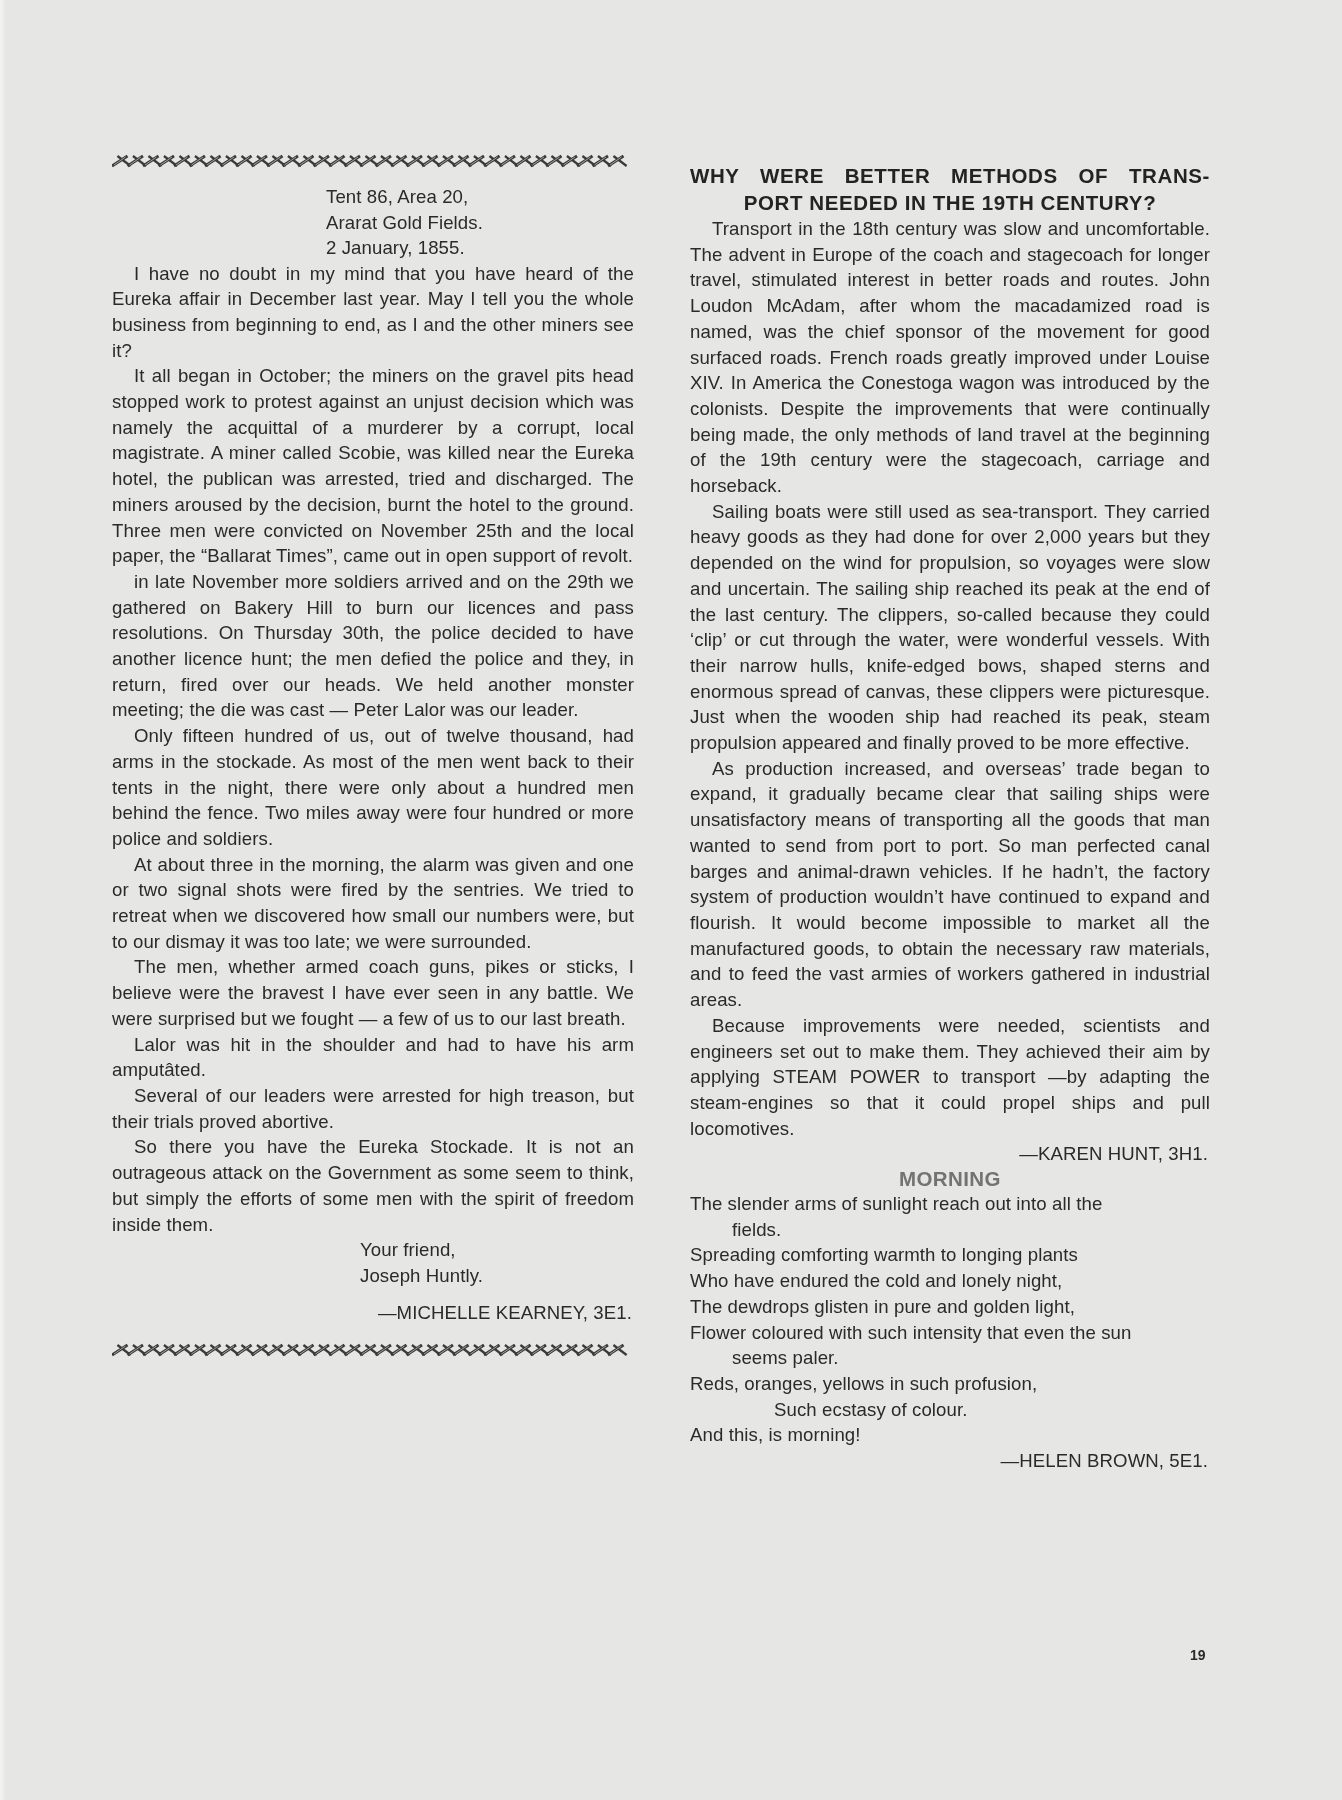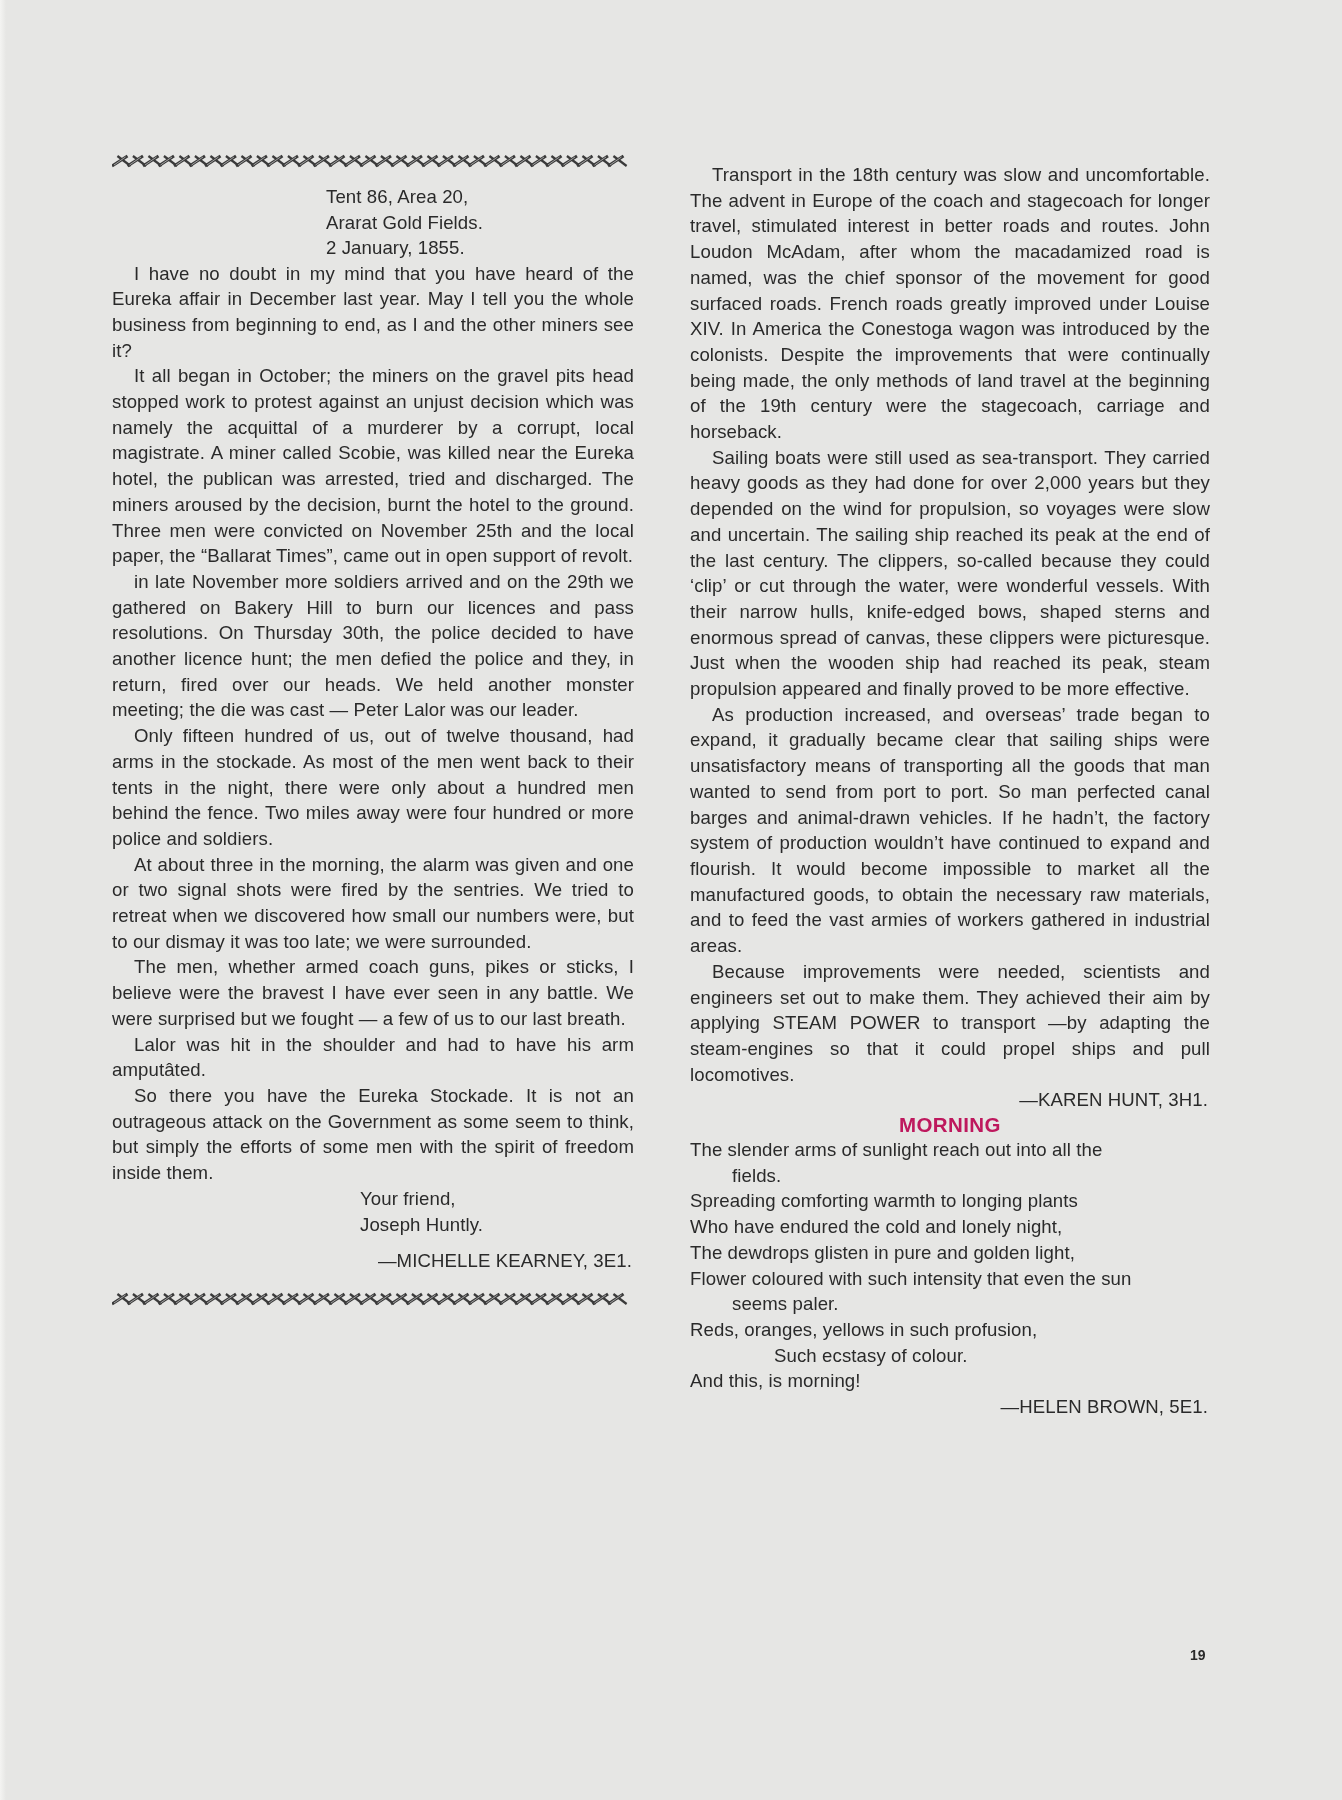--- a/index.html
+++ b/index.html
@@ -62,21 +62,21 @@
       color: #232323;
     }
     .heading-line2 { text-align: center; display: block; }
     .heading-line1 { text-align: justify; text-align-last: justify; display: block; }
     .poem-title {
       font-weight: bold;
       font-size: 20.5px;
       line-height: 24px;
       text-align: center;
       letter-spacing: 0.4px;
-      color: #be185d;
+      color: #737373;
     }
     .poem-line { white-space: nowrap; }
     .poem-wrap { padding-left: 42px; }
     .poem-indent { padding-left: 84px; }
     .page-number {
       position: absolute;
       left: 1190px; top: 1647px;
       font-size: 14px;
       font-weight: bold;
       color: #2a2a2a;
@@ -198,20 +198,21 @@
     <div>2 January, 1855.</div>
   </div>
 
   <p class="para">I have no doubt in my mind that you have heard of the Eureka affair in December last year. May I tell you the whole business from beginning to end, as I and the other miners see it?</p>
   <p class="para">It all began in October; the miners on the gravel pits head stopped work to protest against an unjust decision which was namely the acquittal of a murderer by a corrupt, local magistrate. A miner called Scobie, was killed near the Eureka hotel, the publican was arrested, tried and discharged. The miners aroused by the decision, burnt the hotel to the ground. Three men were convicted on November 25th and the local paper, the “Ballarat Times”, came out in open support of revolt.</p>
   <p class="para">in late November more soldiers arrived and on the 29th we gathered on Bakery Hill to burn our licences and pass resolutions. On Thursday 30th, the police decided to have another licence hunt; the men defied the police and they, in return, fired over our heads. We held another monster meeting; the die was cast — Peter Lalor was our leader.</p>
   <p class="para">Only fifteen hundred of us, out of twelve thousand, had arms in the stockade. As most of the men went back to their tents in the night, there were only about a hundred men behind the fence. Two miles away were four hundred or more police and soldiers.</p>
   <p class="para">At about three in the morning, the alarm was given and one or two signal shots were fired by the sentries. We tried to retreat when we discovered how small our numbers were, but to our dismay it was too late; we were surrounded.</p>
   <p class="para">The men, whether armed coach guns, pikes or sticks, I believe were the bravest I have ever seen in any battle. We were surprised but we fought — a few of us to our last breath.</p>
   <p class="para">Lalor was hit in the shoulder and had to have his arm amputâted.</p>
+  <p class="para">Several of our leaders were arrested for high treason, but their trials proved abortive.</p>
   <p class="para">So there you have the Eureka Stockade. It is not an outrageous attack on the Government as some seem to think, but simply the efforts of some men with the spirit of freedom inside them.</p>
 
   <div class="signoff">Your friend,</div>
   <div class="signoff">Joseph Huntly.</div>
   <div class="byline">—MICHELLE KEARNEY, 3E1.</div>
 
   <div class="border-row border-bottom">
     <svg class="braid" preserveAspectRatio="none" viewBox="0 0 522 22" width="522" height="22">
         <path d="M0,16 L15.5,6" stroke="#3a3a3a" stroke-width="3" fill="none"></path>
         <path d="M5.425,6 L18.599999999999998,16" stroke="#3a3a3a" stroke-width="2.2" fill="none"></path>
@@ -310,20 +311,24 @@
         <path d="M485.925,6 L499.1,16" stroke="#3a3a3a" stroke-width="2.2" fill="none"></path>
         <path d="M482.5,15 L494,7" stroke="#bdbdbd" stroke-width="0.8" fill="none"></path>
         <path d="M496,16 L511.5,6" stroke="#3a3a3a" stroke-width="3" fill="none"></path>
         <path d="M501.425,6 L514.6,16" stroke="#3a3a3a" stroke-width="2.2" fill="none"></path>
         <path d="M498,15 L509.5,7" stroke="#bdbdbd" stroke-width="0.8" fill="none"></path>
       </svg>
   </div>
 </div>
 
 <div id="right-col" class="col">
+  <div class="heading">
+    <span class="heading-line1">WHY WERE BETTER METHODS OF TRANS-</span>
+    <span class="heading-line2">PORT NEEDED IN THE 19TH CENTURY?</span>
+  </div>
   <p class="para">Transport in the 18th century was slow and uncomfortable. The advent in Europe of the coach and stagecoach for longer travel, stimulated interest in better roads and routes. John Loudon McAdam, after whom the macadamized road is named, was the chief sponsor of the movement for good surfaced roads. French roads greatly improved under Louise XIV. In America the Conestoga wagon was introduced by the colonists. Despite the improvements that were continually being made, the only methods of land travel at the beginning of the 19th century were the stagecoach, carriage and horseback.</p>
   <p class="para">Sailing boats were still used as sea-transport. They carried heavy goods as they had done for over 2,000 years but they depended on the wind for propulsion, so voyages were slow and uncertain. The sailing ship reached its peak at the end of the last century. The clippers, so-called because they could ‘clip’ or cut through the water, were wonderful vessels. With their narrow hulls, knife-edged bows, shaped sterns and enormous spread of canvas, these clippers were picturesque.  Just when the wooden ship had reached its peak, steam propulsion appeared and finally proved to be more effective.</p>
   <p class="para">As production increased, and overseas’ trade began to expand, it gradually became clear that sailing ships were unsatisfactory means of transporting all the goods that man wanted to send from port to port. So man perfected canal barges and animal-drawn vehicles.  If he hadn’t, the factory system of production wouldn’t have continued to expand and flourish. It would become impossible to market all the manufactured goods, to obtain the necessary raw materials, and to feed the vast armies of workers gathered in industrial areas.</p>
   <p class="para">Because improvements were needed, scientists and engineers set out to make them. They achieved their aim by applying STEAM POWER to transport —by adapting the steam-engines so that it could propel ships and pull locomotives.</p>
   <div class="byline" style="margin-top:0">—KAREN HUNT, 3H1.</div>
 
   <div class="poem-title">MORNING</div>
   <div>
     <div class="poem-line">The slender arms of sunlight reach out into all the</div>
     <div class="poem-line poem-wrap">fields.</div>

